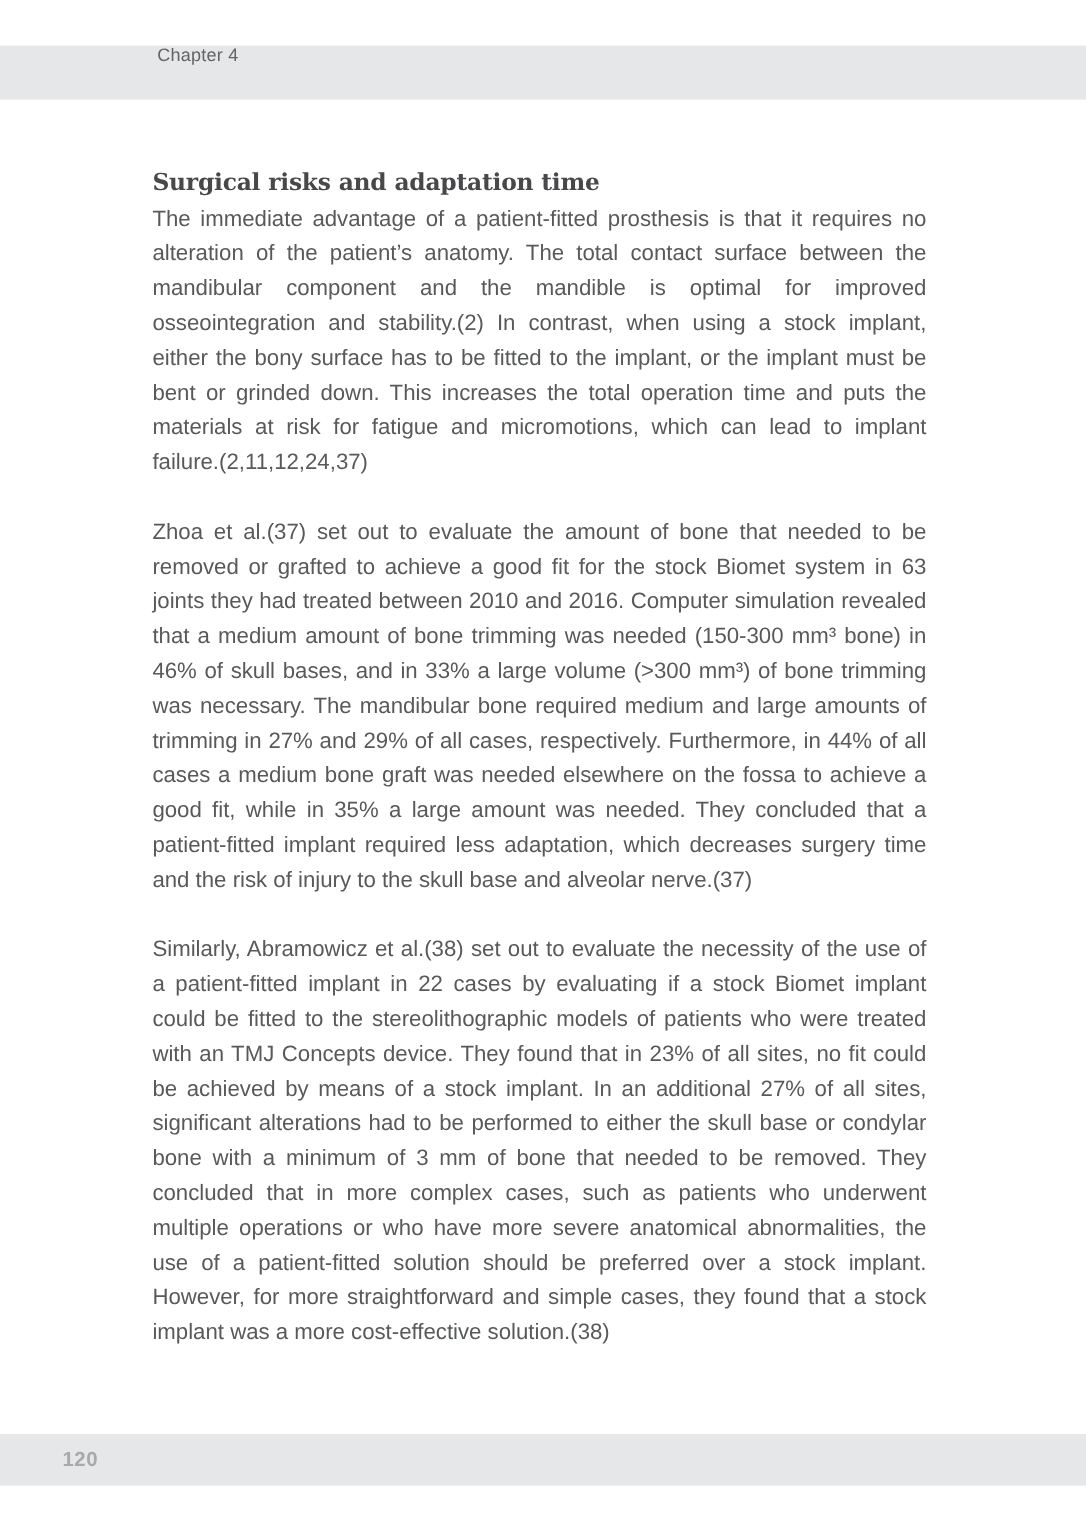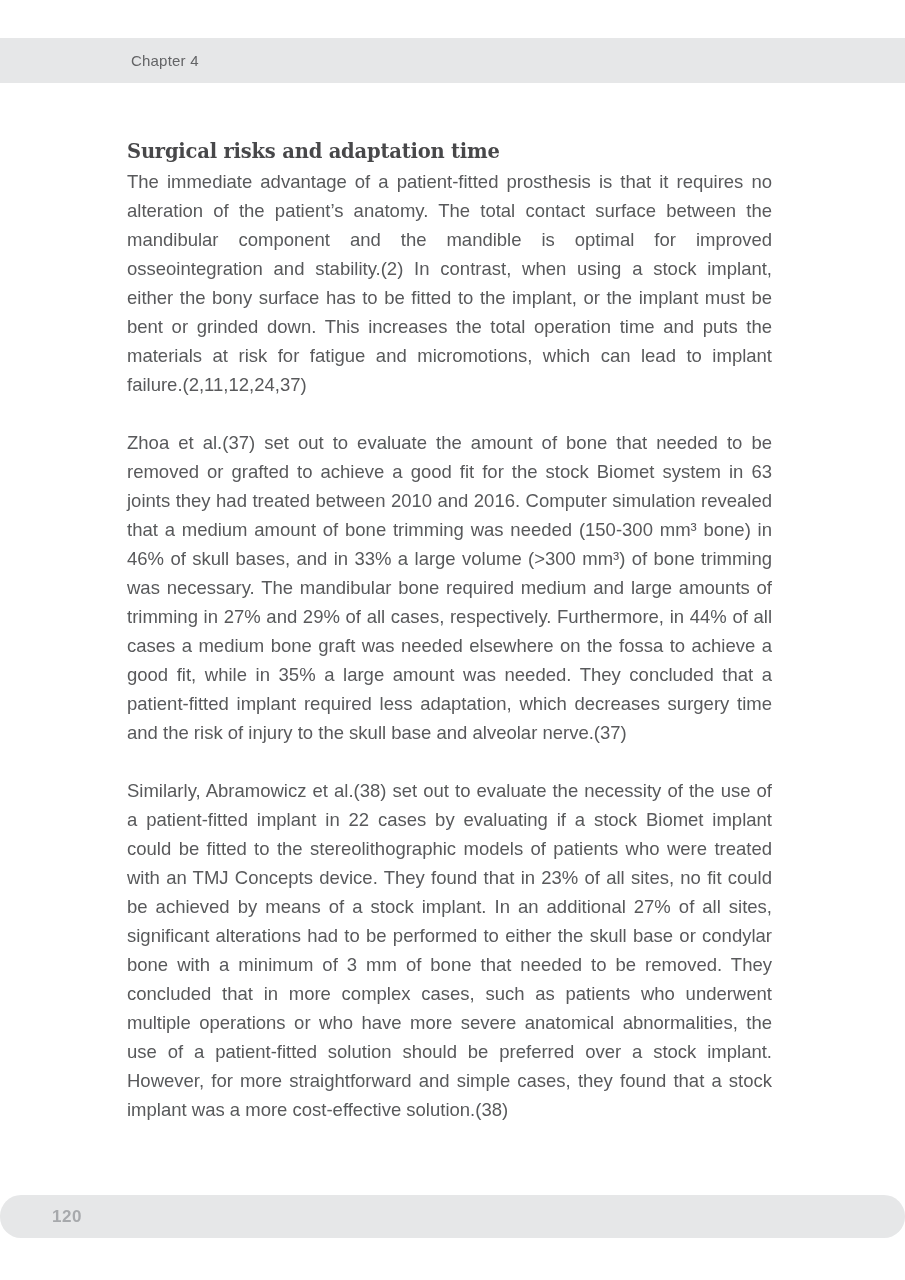--- a/index.html
+++ b/index.html
@@ -16,21 +16,20 @@
     font-family: "Liberation Sans", sans-serif;
   }
   .chapter-band {
     position: absolute;
     top: 38px;
     left: 0;
     width: 905px;
     height: 45px;
     background: #e6e7e8;
     display: flex;
-    align-items: center;
     box-sizing: border-box;
     padding-left: 131px;
   }
   .chapter-band .chapter-label {
     font-size: 15px;
     color: #636466;
     letter-spacing: 0.2px;
   }
   .content {
     position: absolute;
@@ -61,21 +60,20 @@
     position: absolute;
     top: 1195px;
     left: 0;
     width: 905px;
     height: 43px;
     background: #e6e7e8;
     display: flex;
     align-items: center;
     box-sizing: border-box;
     padding-left: 52px;
-    border-radius: 21px;
   }
   .page-number-band .page-number {
     font-size: 17px;
     font-weight: 700;
     color: #a7a9ac;
     letter-spacing: 0.5px;
   }
 </style>
 </head>
 <body>

